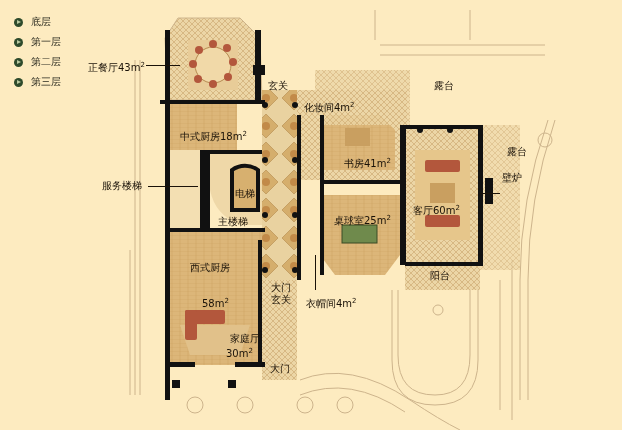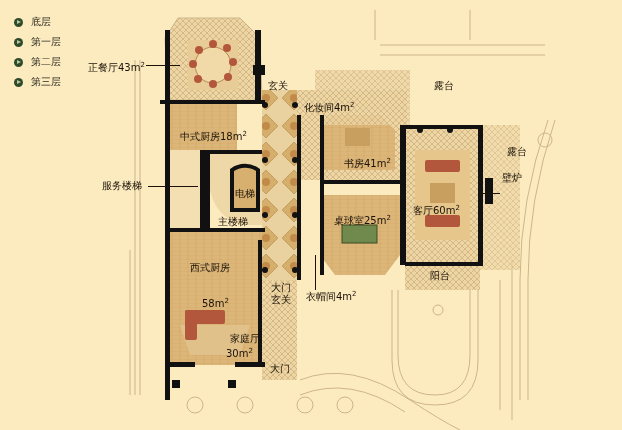--- a/index.html
+++ b/index.html
@@ -168,17 +168,17 @@
 <div class="leader" style="left:148px;top:186px;width:50px"></div>
 <span class="lbl" style="left:235px;top:188px">电梯</span>
 <span class="lbl" style="left:413px;top:202px"><span>客厅</span><span>60m</span><sup>2</sup></span>
 <span class="lbl" style="left:334px;top:212px"><span>桌球室</span><span>25m</span><sup>2</sup></span>
 <span class="lbl" style="left:218px;top:216px">主楼梯</span>
 <span class="lbl" style="left:190px;top:262px">西式厨房</span>
 <span class="lbl" style="left:430px;top:270px">阳台</span>
 <span class="lbl" style="left:202px;top:295px"><span>58m</span><sup>2</sup></span>
 <span class="lbl" style="left:271px;top:282px">大门</span>
 <span class="lbl" style="left:271px;top:294px">玄关</span>
-<span class="lbl" style="left:306px;top:288px"><span>衣帽间</span><span>4m</span><sup>2</sup></span>
+<span class="lbl" style="left:306px;top:295px"><span>衣帽间</span><span>4m</span><sup>2</sup></span>
 <div class="vleader" style="left:315px;top:255px;height:35px"></div>
 <span class="lbl" style="left:230px;top:333px">家庭厅</span>
 <span class="lbl" style="left:226px;top:345px"><span>30m</span><sup>2</sup></span>
 <span class="lbl" style="left:270px;top:363px">大门</span>
 
 </body></html>

